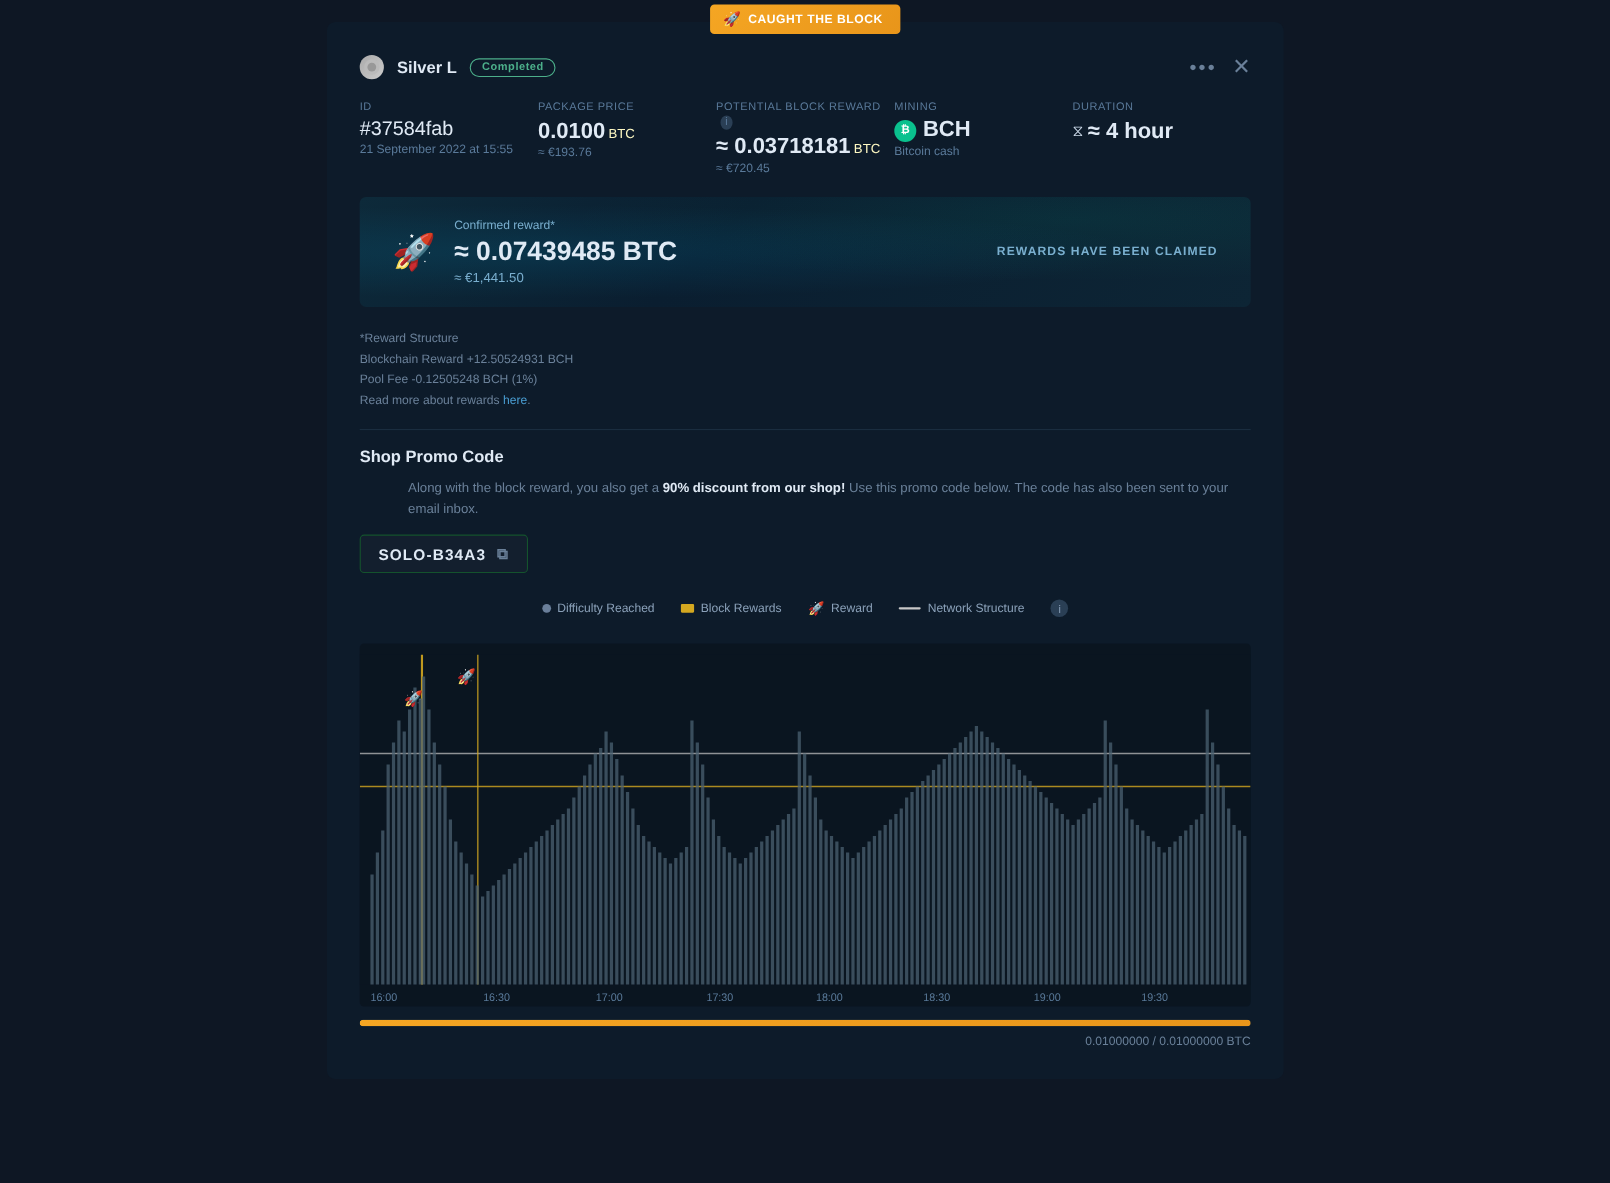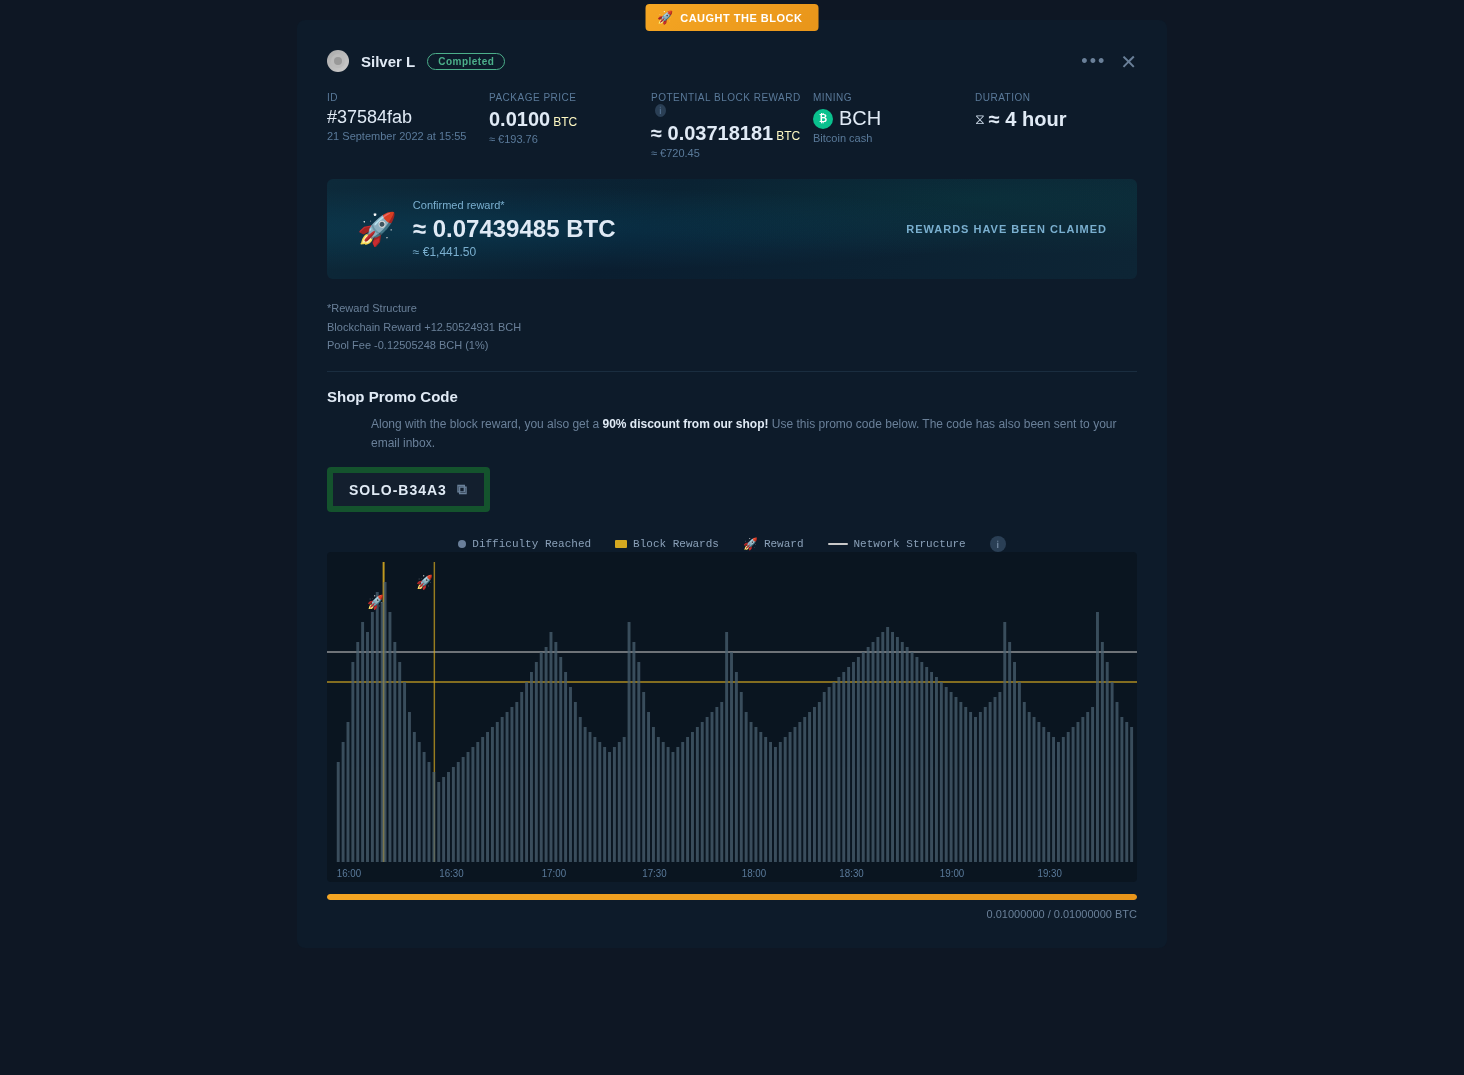--- a/index.html
+++ b/index.html
@@ -55,21 +55,21 @@
       align-items: center;
       gap: 6px;
       text-transform: uppercase;
       letter-spacing: 0.5px;
     }
     .top-badge .rocket-sm { font-size: 13px; }
 
     
     .modal-header {
       display: flex;
-      align-items: flex-end;
+      align-items: center;
       justify-content: space-between;
       margin-bottom: 20px;
     }
     .modal-header-left {
       display: flex;
       align-items: center;
       gap: 12px;
     }
     .silver-icon {
       width: 22px; height: 22px;
@@ -163,21 +163,21 @@
       width: 20px; height: 20px;
       background: #0ac18e;
       border-radius: 50%;
       display: flex; align-items: center; justify-content: center;
       font-size: 10px;
       font-weight: 700;
       color: #fff;
     }
     .bch-name {
       font-size: 20px;
-      font-weight: 400;
+      font-weight: 700;
       color: #e0eaf5;
     }
     .duration-row {
       display: flex;
       align-items: center;
       gap: 4px;
     }
     .hourglass {
       font-size: 14px;
     }
@@ -268,44 +268,43 @@
     }
     .promo-desc strong {
       color: #e0eaf5;
       font-weight: 700;
     }
     .promo-code-box {
       display: inline-flex;
       align-items: center;
       gap: 10px;
       background: #131f2e;
-      border: 6px solid #14532d;
+      border: 1px solid #14532d;
       border-radius: 4px;
       padding: 8px 16px;
       font-size: 14px;
       font-weight: 700;
       color: #e0eaf5;
       letter-spacing: 1px;
       margin-bottom: 24px;
     }
     .copy-icon {
       font-size: 14px;
       color: #6a8099;
       cursor: pointer;
     }
 
     
     .chart-legend {
       display: flex;
       align-items: center;
       justify-content: center;
       gap: 24px;
-      margin-bottom: 0;
+      margin-bottom: 24px;
       flex-wrap: wrap;
-      font-family: Liberation Mono, monospace;
     }
     .legend-item {
       display: flex;
       align-items: center;
       gap: 6px;
       font-size: 11px;
       color: #8aa0b8;
     }
     .legend-dot {
       width: 8px; height: 8px;
@@ -458,20 +457,23 @@
           <div class="reward-eur">≈ €1,441.50</div>
         </div>
       </div>
       <div class="reward-claimed">REWARDS HAVE BEEN CLAIMED</div>
     </div>
 
     <div class="reward-structure">
       <p>*Reward Structure</p>
       <p>Blockchain Reward +12.50524931 BCH</p>
       <p>Pool Fee -0.12505248 BCH (1%)</p>
+      <p>
+        <span>Read more about rewards </span><a href="#">here</a><span>.</span>
+      </p>
     </div>
 
     <div class="divider"></div>
 
     <div>
       <div class="promo-title">Shop Promo Code</div>
       <p class="promo-desc">
         <span>Along with the block reward, you also get a </span><strong>90% discount from our shop!</strong><span> Use this promo code below. The code has also been sent to your email inbox.</span>
       </p>
       <div class="promo-code-box">

